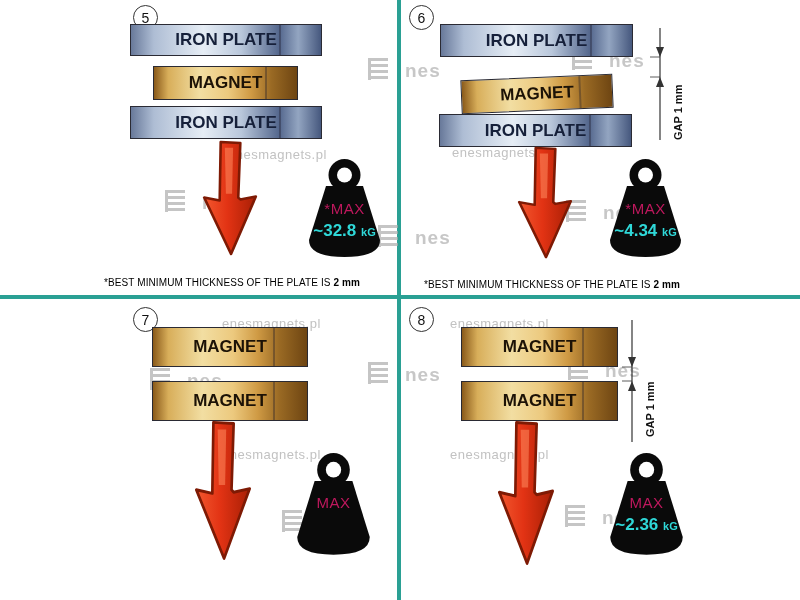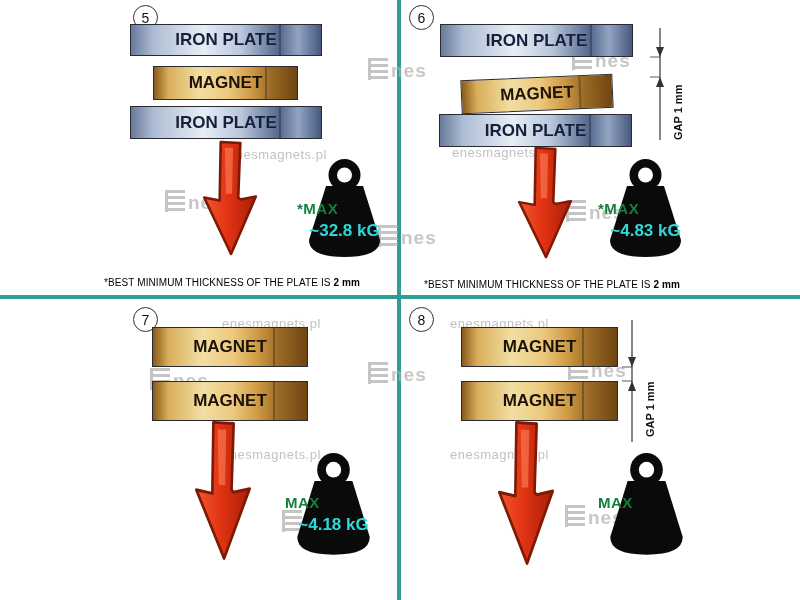--- a/index.html
+++ b/index.html
@@ -4,21 +4,21 @@
 <style>
   html,body { margin:0; padding:0; background:#ffffff; font-family:"Liberation Sans", sans-serif; }
   .canvas { position:relative; width:800px; height:600px; background:#fff; overflow:hidden; }
 
   .divider { position:absolute; background:#2aa094; }
   .divider.v { left:397px; top:0; width:4px; height:600px; }
   .divider.h { left:0; top:295px; width:800px; height:4px; }
 
   
   .wm { position:absolute; color:#c2c2c2; font-size:13px; letter-spacing:.5px; }
-  .enes { position:absolute; display:flex; align-items:flex-end; gap:3px; opacity:.7; }
+  .enes { position:absolute; display:flex; align-items:flex-end; gap:17px; opacity:.7; }
   .enes .mark { width:17px; height:22px;
     background:repeating-linear-gradient(180deg,#adadad 0 3px, transparent 3px 6px);
     border-left:3px solid #adadad; }
   .enes .txt { color:#b0b0b0; font-weight:bold; font-size:19px; letter-spacing:1px; line-height:1; }
 
   
   .numc { position:absolute; width:23px; height:23px; border:1.5px solid #333; border-radius:50%;
     display:flex; align-items:center; justify-content:center; font-size:14px; color:#111; background:#fff; }
 
   
@@ -36,25 +36,25 @@
 
   
   .gapdim { position:absolute; }
   .gap-label { position:absolute; font-size:11px; font-weight:bold; color:#111;
     writing-mode:vertical-rl; transform:rotate(180deg); white-space:nowrap;
     display:flex; align-items:center; }
 
   
   .weight { position:absolute; }
   .weight svg { position:absolute; left:0; top:0; width:100%; height:100%; }
-  .w-max { position:absolute; left:0; right:0; top:42px; text-align:left;
-    color:#15803d; font-weight:bold; font-size:15px; letter-spacing:.5px; }
+  .w-max { position:absolute; left:0; right:0; top:42px; text-align:center;
+    color:#be185d; font-weight:normal; font-size:15px; letter-spacing:.5px; }
   .w-val { position:absolute; left:0; right:0; top:63px; text-align:center;
     color:#2fd8d8; font-weight:bold; font-size:17px; }
-  .w-val .unit { font-size:17px; }
+  .w-val .unit { font-size:11px; }
 
   .footnote { position:absolute; font-size:10px; color:#000; text-align:center; letter-spacing:.1px; }
   .footnote b { font-size:10px; }
 </style>
 </head>
 <body>
 
 <div class="canvas">
 
   <svg width="0" height="0" style="position:absolute">
@@ -163,21 +163,21 @@
     <path d="M25 8 L33 8 L32 55 L26 55 Z" fill="#ff8a5e" opacity=".55"></path>
   </svg>
 
   <div class="weight" style="left:598px;top:158px;width:95px;height:106px">
     <svg viewBox="0 0 95 106" preserveAspectRatio="none">
       <circle cx="47.5" cy="17" r="16" fill="#0a0a0a"></circle>
       <circle cx="47.5" cy="17" r="7.5" fill="#ffffff"></circle>
       <path d="M29 28 L66 28 L83 82 Q83 99 47.5 99 Q12 99 12 82 Z" fill="#0a0a0a"></path>
     </svg>
     <span class="w-max">*MAX</span>
-    <span class="w-val"><span>~4.83</span> <span class="unit">kG</span></span>
+    <span class="w-val"><span>~4.34</span> <span class="unit">kG</span></span>
   </div>
 
   <div class="footnote" style="left:416px;top:279px;width:272px">
     <span>*BEST MINIMUM THICKNESS OF THE PLATE IS</span> <b>2 mm</b>
   </div>
 
   <div class="numc" style="left:133px;top:307px">7</div>
   <div class="bar magnet" style="left:152px;top:327px;width:156px;height:40px">MAGNET</div>
   <div class="bar magnet" style="left:152px;top:381px;width:156px;height:40px">MAGNET</div>
 
@@ -186,21 +186,20 @@
     <path d="M25 8 L33 8 L32 55 L26 55 Z" fill="#ff8a5e" opacity=".55"></path>
   </svg>
 
   <div class="weight" style="left:285px;top:452px;width:97px;height:110px">
     <svg viewBox="0 0 95 106" preserveAspectRatio="none">
       <circle cx="47.5" cy="17" r="16" fill="#0a0a0a"></circle>
       <circle cx="47.5" cy="17" r="7.5" fill="#ffffff"></circle>
       <path d="M29 28 L66 28 L83 82 Q83 99 47.5 99 Q12 99 12 82 Z" fill="#0a0a0a"></path>
     </svg>
     <span class="w-max">MAX</span>
-    <span class="w-val"><span>~4.18</span> <span class="unit">kG</span></span>
   </div>
 
   <div class="numc" style="left:409px;top:307px">8</div>
   <div class="bar magnet" style="left:461px;top:327px;width:157px;height:40px">MAGNET</div>
   <div class="bar magnet" style="left:461px;top:381px;width:157px;height:40px">MAGNET</div>
 
   <div class="gapdim" style="left:622px;top:320px;width:100px;height:122px">
     <svg width="20" height="122" viewBox="0 0 20 122">
       <line x1="10" y1="0" x2="10" y2="122" stroke="#333" stroke-width="1.2"></line>
       <line x1="0" y1="47" x2="10" y2="47" stroke="#333" stroke-width=".8"></line>
@@ -216,15 +215,16 @@
     <path d="M25 8 L33 8 L32 55 L26 55 Z" fill="#ff8a5e" opacity=".55"></path>
   </svg>
 
   <div class="weight" style="left:598px;top:452px;width:97px;height:110px">
     <svg viewBox="0 0 95 106" preserveAspectRatio="none">
       <circle cx="47.5" cy="17" r="16" fill="#0a0a0a"></circle>
       <circle cx="47.5" cy="17" r="7.5" fill="#ffffff"></circle>
       <path d="M29 28 L66 28 L83 82 Q83 99 47.5 99 Q12 99 12 82 Z" fill="#0a0a0a"></path>
     </svg>
     <span class="w-max">MAX</span>
+    <span class="w-val"><span>~2.36</span> <span class="unit">kG</span></span>
   </div>
 
 </div>
 
 </body></html>

